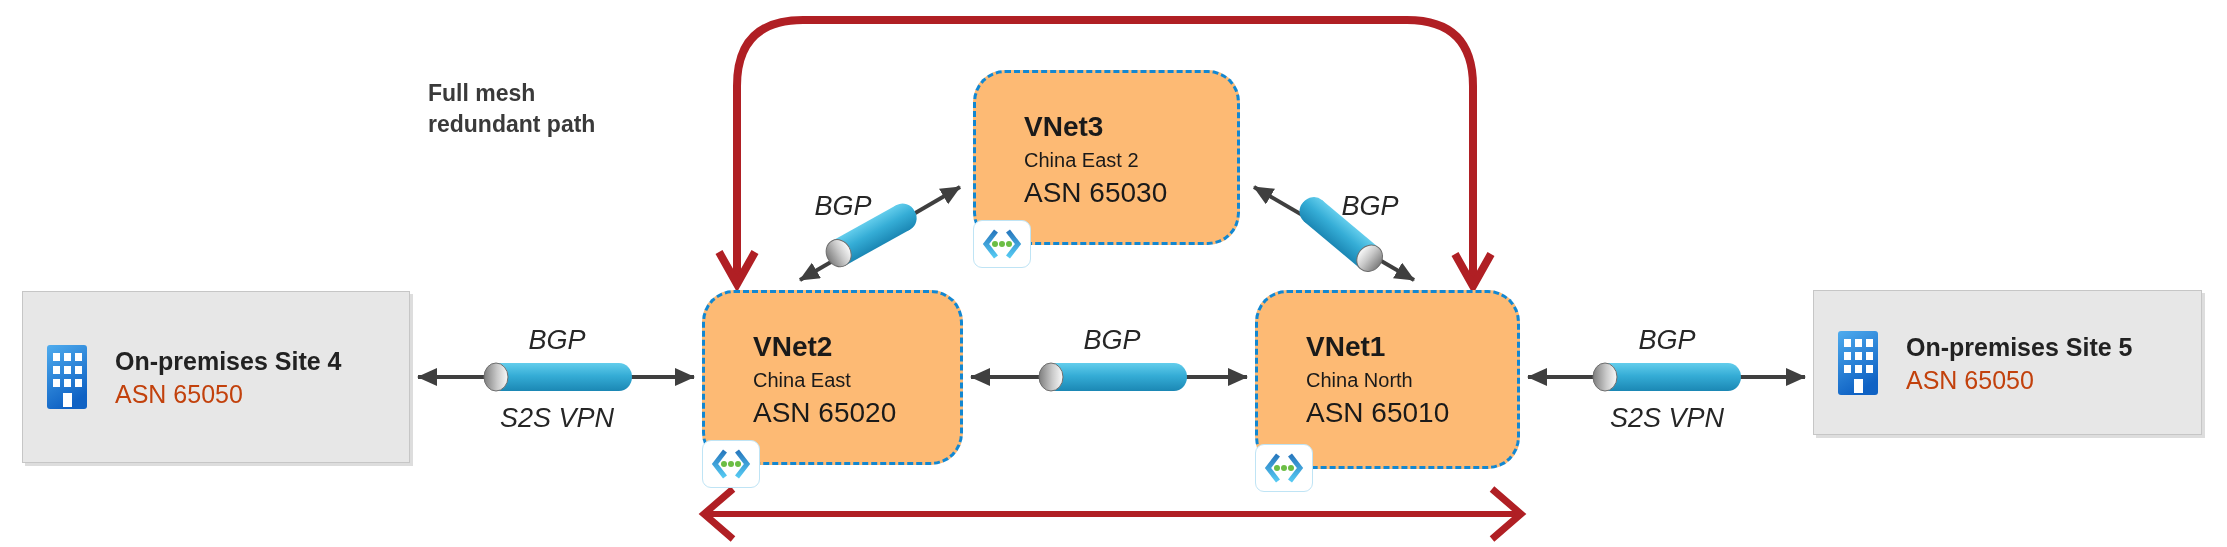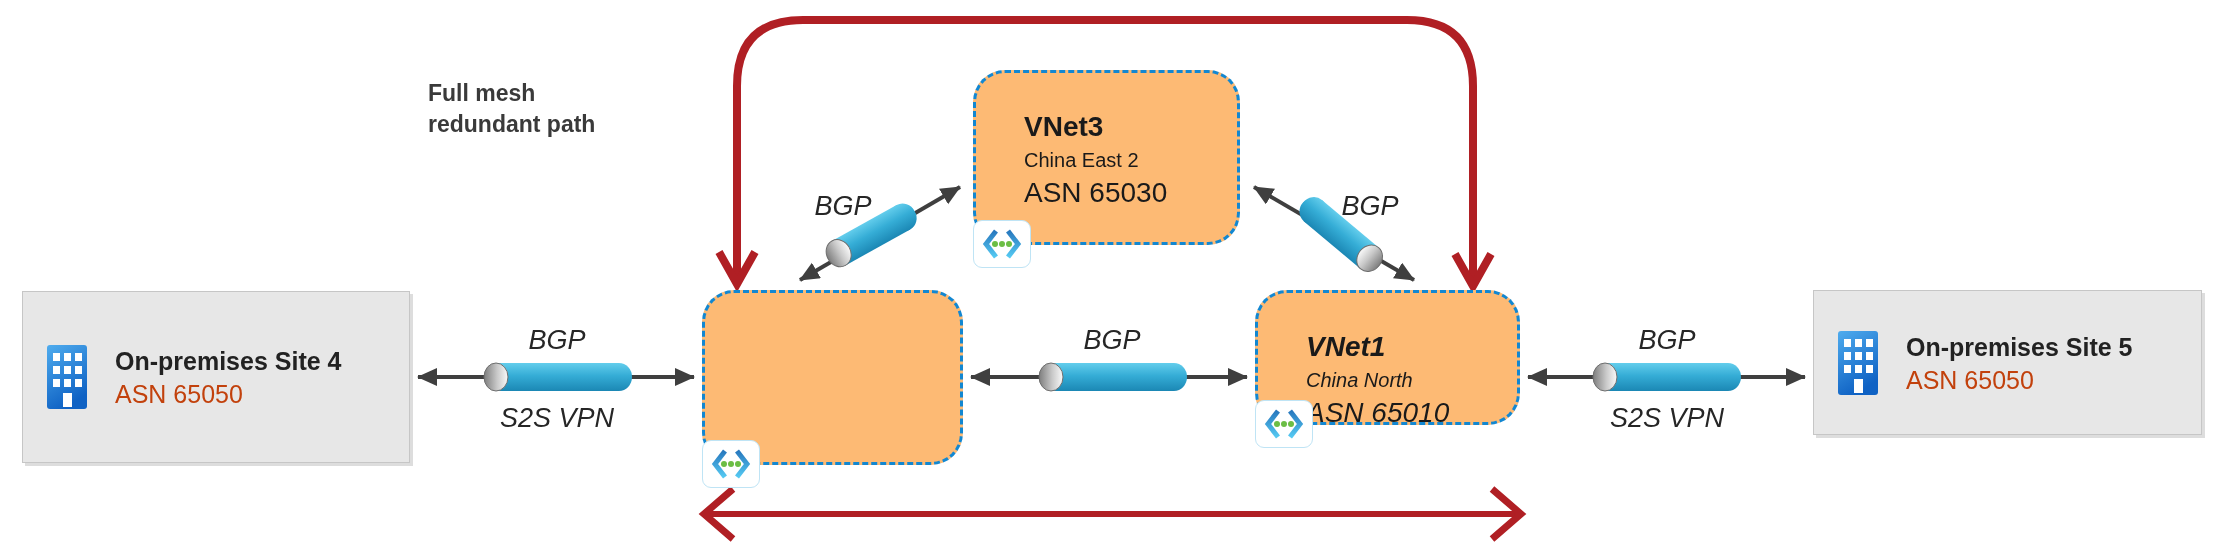--- a/index.html
+++ b/index.html
@@ -136,20 +136,25 @@
         <rect x="16" y="48" width="9" height="14"></rect>
       </g>
     </svg>
     <div class="txt">
       <div class="site-name">On-premises Site 5</div>
       <div class="site-asn">ASN 65050</div>
     </div>
   </div>
 
   <div class="vnet-box" style="left:702px; top:290px; width:261px; height:175px;">
+    <div class="vnet-txt">
+      <div class="vnet-name">VNet2</div>
+      <div class="vnet-region">China East</div>
+      <div class="vnet-asn">ASN 65020</div>
+    </div>
     <div class="vnet-icon-wrap">
       <svg width="44" height="36" viewBox="0 0 44 36">
         <polyline points="16,5 6,18 16,31" fill="none" stroke="url(#chevGrad)" stroke-width="5"></polyline>
         <polyline points="28,5 38,18 28,31" fill="none" stroke="url(#chevGrad)" stroke-width="5"></polyline>
         <circle cx="15" cy="18" r="3" fill="#6CBE45"></circle>
           <circle cx="22" cy="18" r="3" fill="#6CBE45"></circle>
           <circle cx="29" cy="18" r="3" fill="#6CBE45"></circle>
       </svg>
     </div>
   </div>
@@ -164,21 +169,21 @@
       <svg width="44" height="36" viewBox="0 0 44 36">
         <polyline points="16,5 6,18 16,31" fill="none" stroke="url(#chevGrad)" stroke-width="5"></polyline>
         <polyline points="28,5 38,18 28,31" fill="none" stroke="url(#chevGrad)" stroke-width="5"></polyline>
         <circle cx="15" cy="18" r="3" fill="#6CBE45"></circle>
           <circle cx="22" cy="18" r="3" fill="#6CBE45"></circle>
           <circle cx="29" cy="18" r="3" fill="#6CBE45"></circle>
       </svg>
     </div>
   </div>
 
-  <div class="vnet-box" style="left:1255px; top:290px; width:265px; height:135px;font-style:italic;">
+  <div class="vnet-box" style="left:1255px; top:290px; width:265px; height:179px;">
     <div class="vnet-txt">
       <div class="vnet-name">VNet1</div>
       <div class="vnet-region">China North</div>
       <div class="vnet-asn">ASN 65010</div>
     </div>
     <div class="vnet-icon-wrap">
       <svg width="44" height="36" viewBox="0 0 44 36">
         <polyline points="16,5 6,18 16,31" fill="none" stroke="url(#chevGrad)" stroke-width="5"></polyline>
         <polyline points="28,5 38,18 28,31" fill="none" stroke="url(#chevGrad)" stroke-width="5"></polyline>
         <circle cx="15" cy="18" r="3" fill="#6CBE45"></circle>

